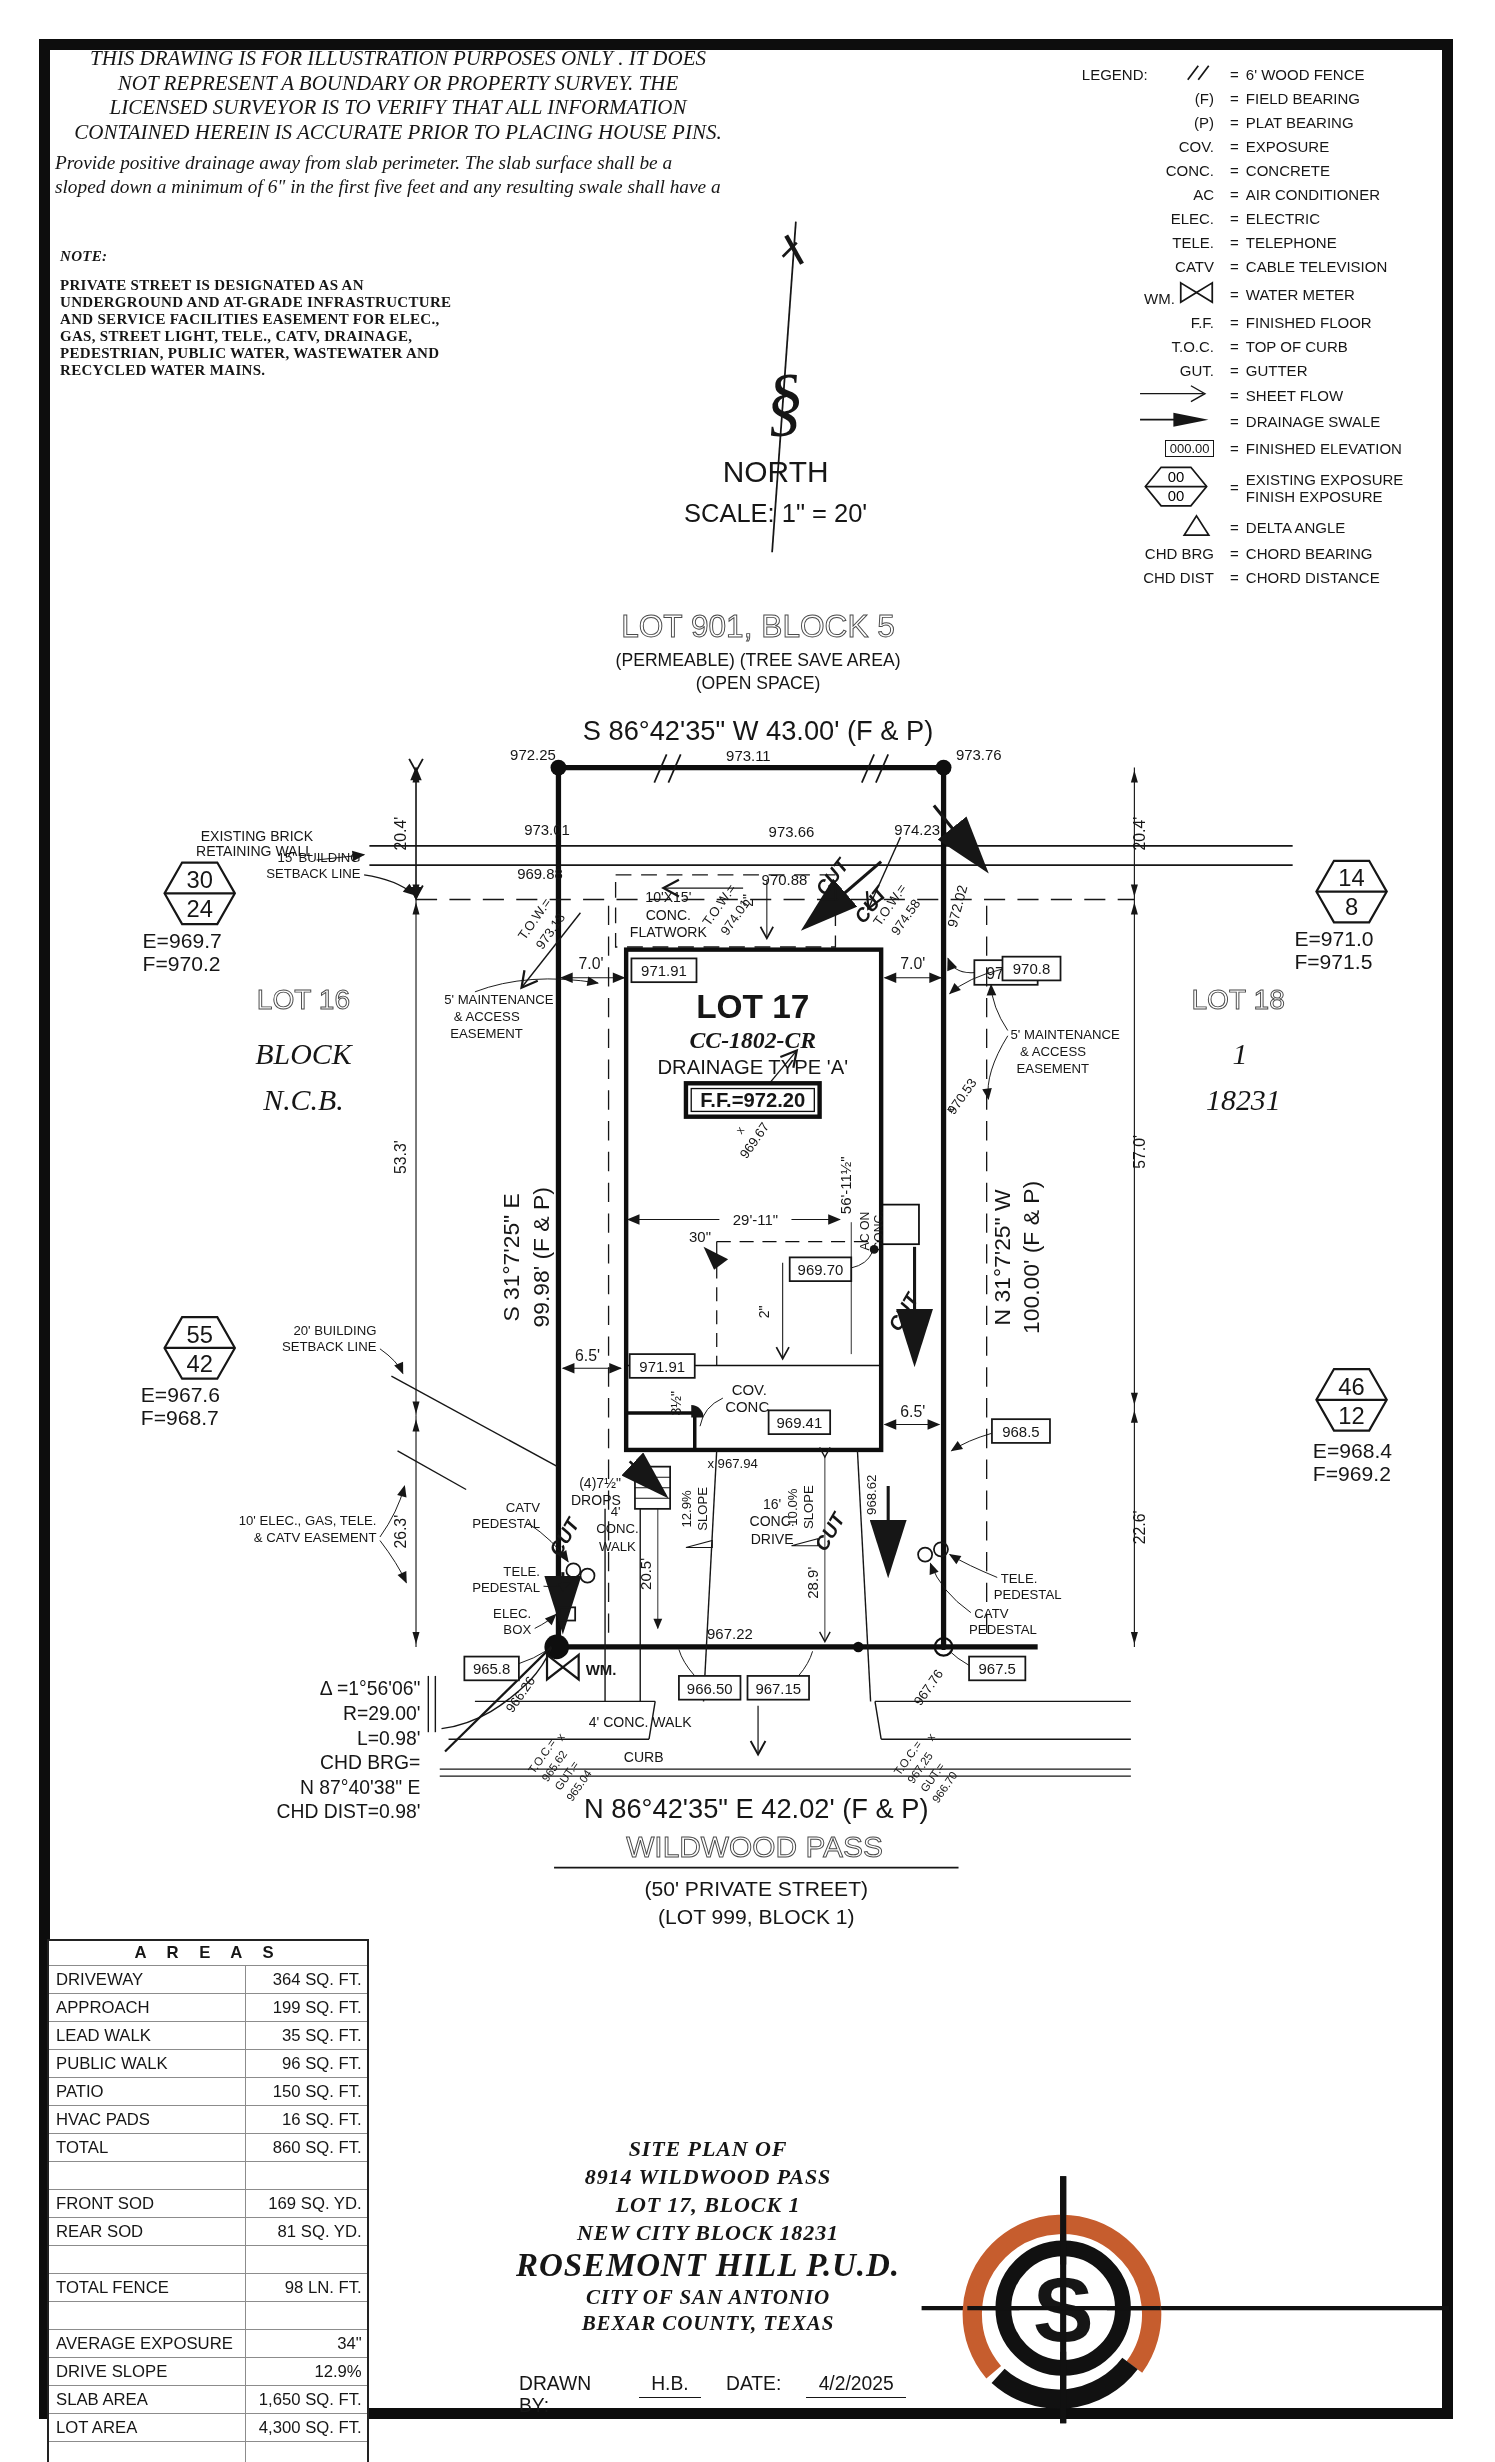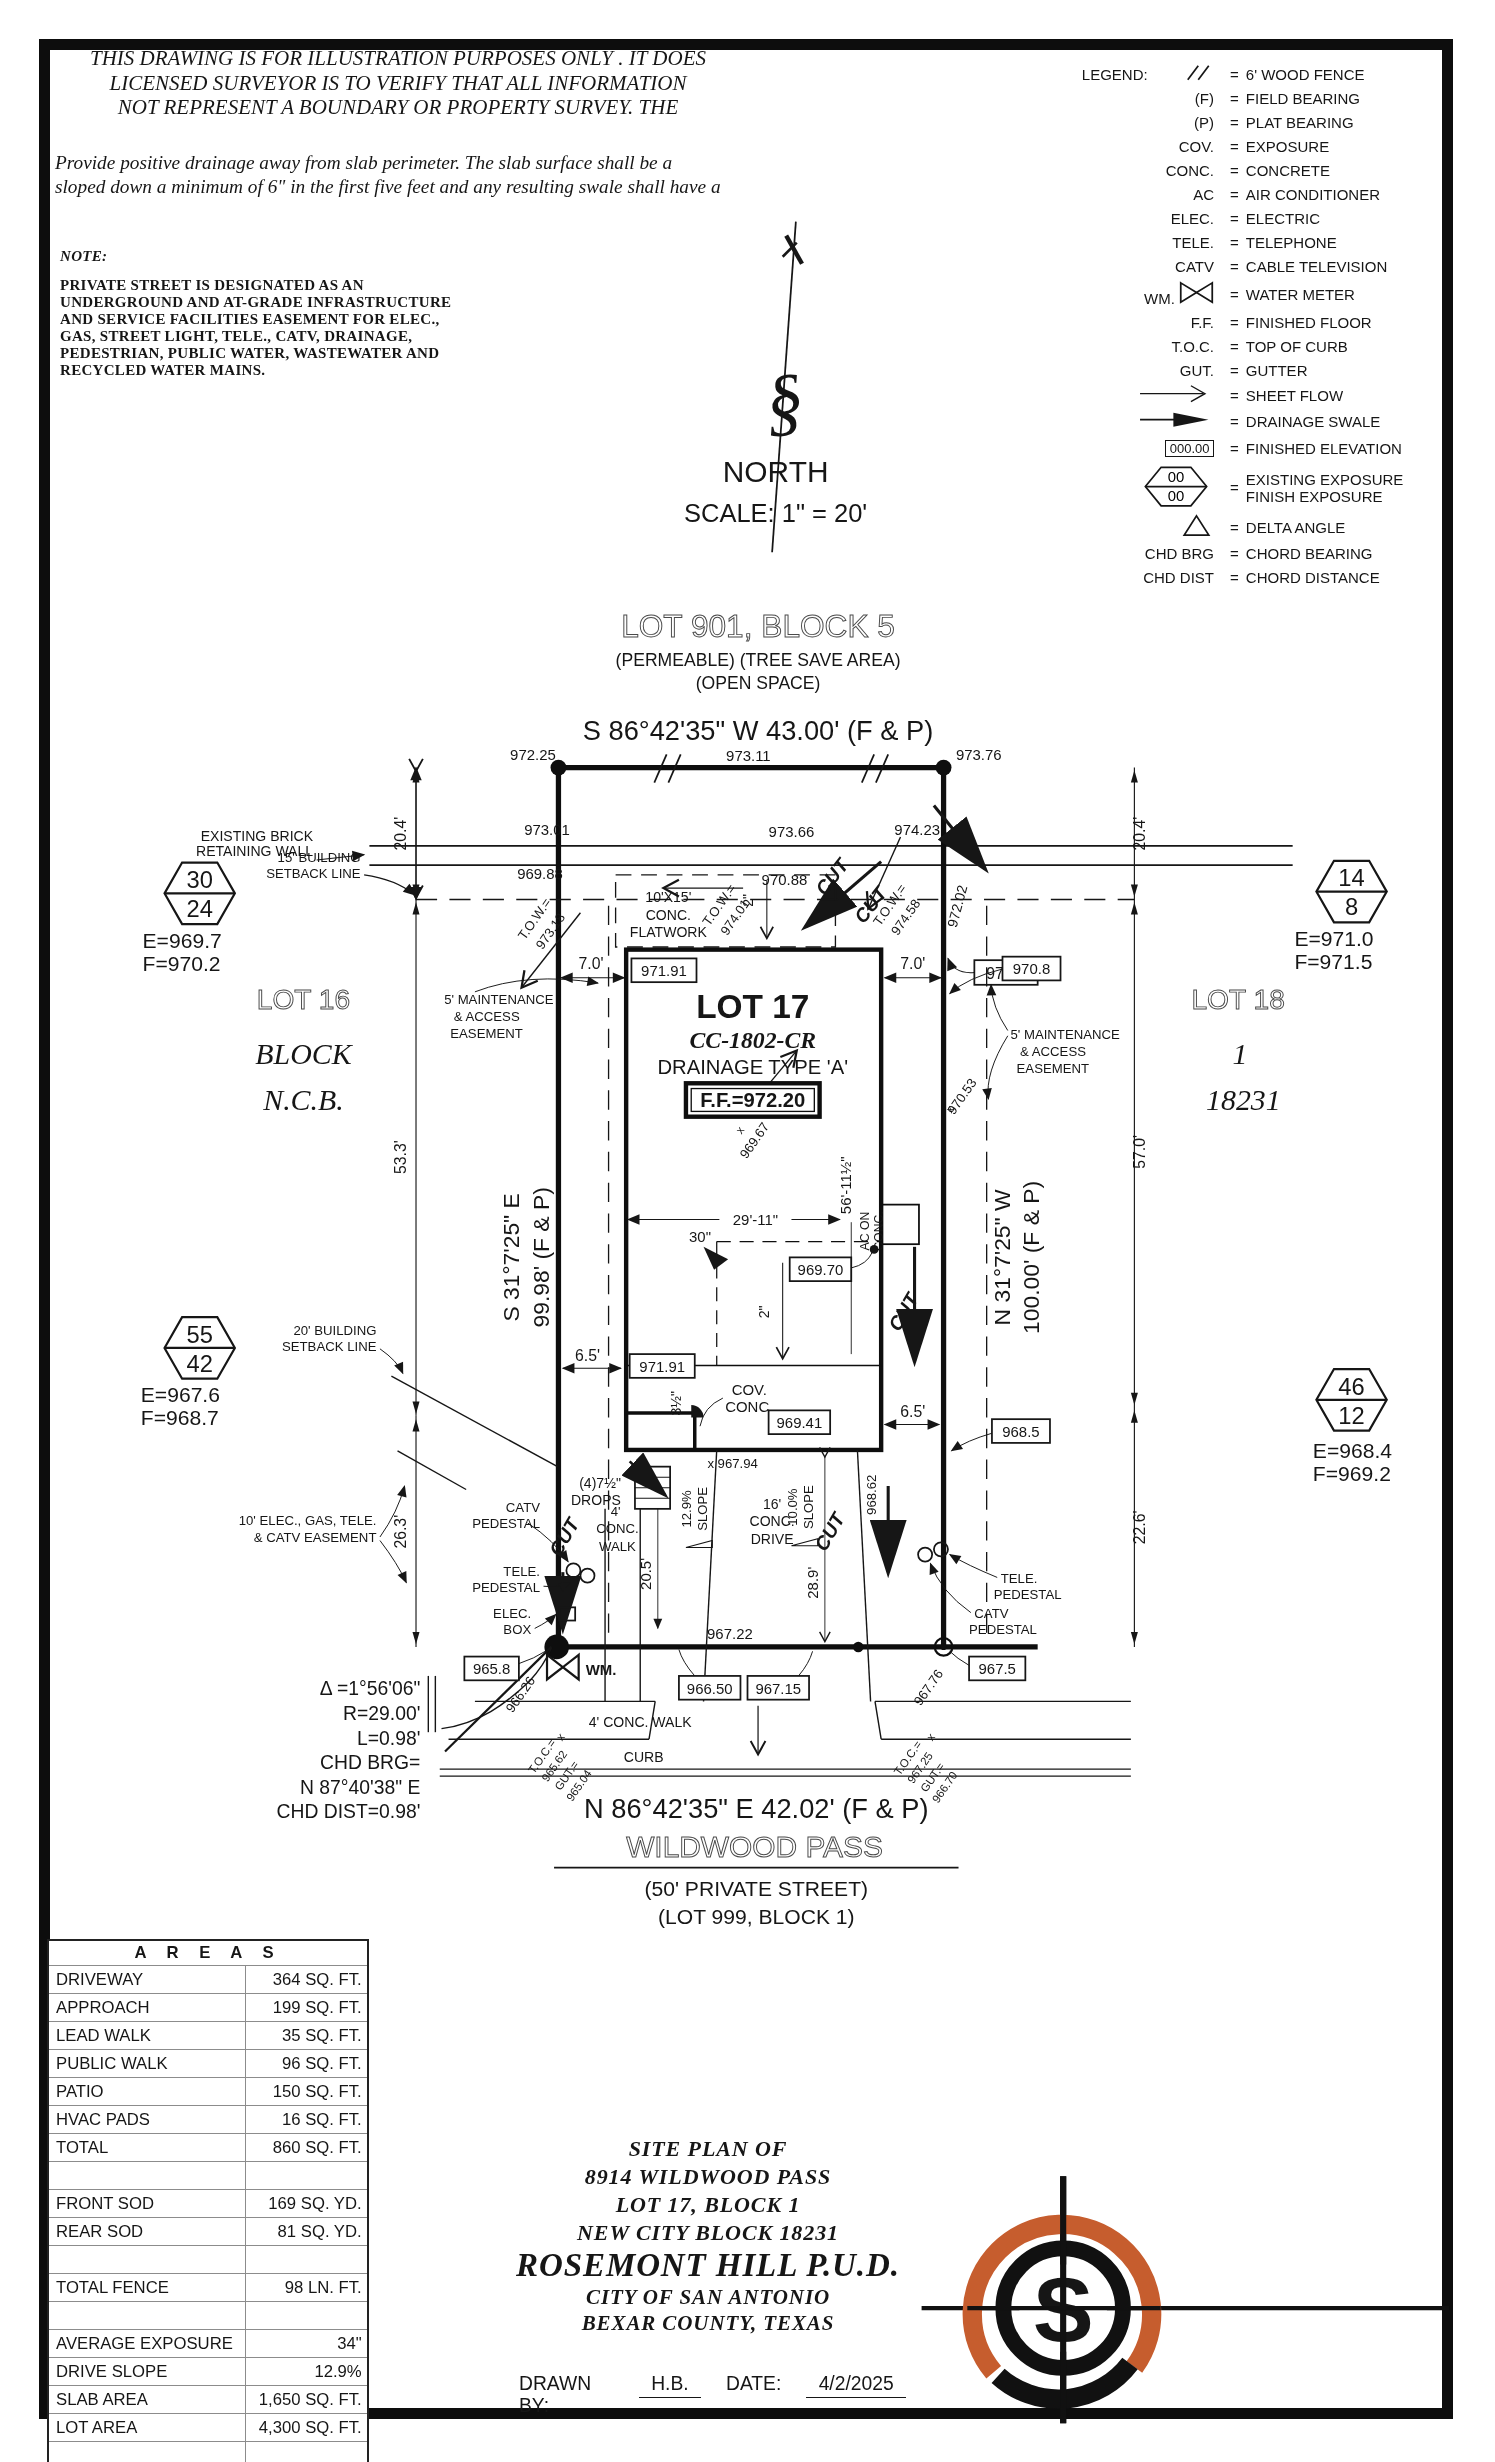--- a/index.html
+++ b/index.html
@@ -48,22 +48,23 @@
 </style>
 </head>
 <body>
 
 <div id="sheet">
 
   <div class="border-outer"></div>
 
   <div class="abs ser i disc1" style="left:55px;top:46px;width:686px;">
     <div>THIS DRAWING IS FOR ILLUSTRATION PURPOSES ONLY . IT DOES</div>
+    <div>NOT REPRESENT A BOUNDARY OR PROPERTY SURVEY. THE</div>
     <div>LICENSED SURVEYOR IS TO VERIFY THAT ALL INFORMATION</div>
-    <div>NOT REPRESENT A BOUNDARY OR PROPERTY SURVEY. THE</div>
+    <div>CONTAINED HEREIN IS ACCURATE PRIOR TO PLACING HOUSE PINS.</div>
   </div>
   <div class="abs ser i disc2" style="left:55px;top:151px;width:712px;">
     <div>Provide positive drainage away from slab perimeter. The slab surface shall be a</div>
     <div>sloped down a minimum of 6" in the first five feet and any resulting swale shall have a</div>
   </div>
 
   <div class="abs ser b note" style="left:60px;top:248px;width:492px;display:flex;gap:12.3px;">
     <div style="font-style:italic;">NOTE:</div>
     <div>
       <div>PRIVATE STREET IS DESIGNATED AS AN</div>

